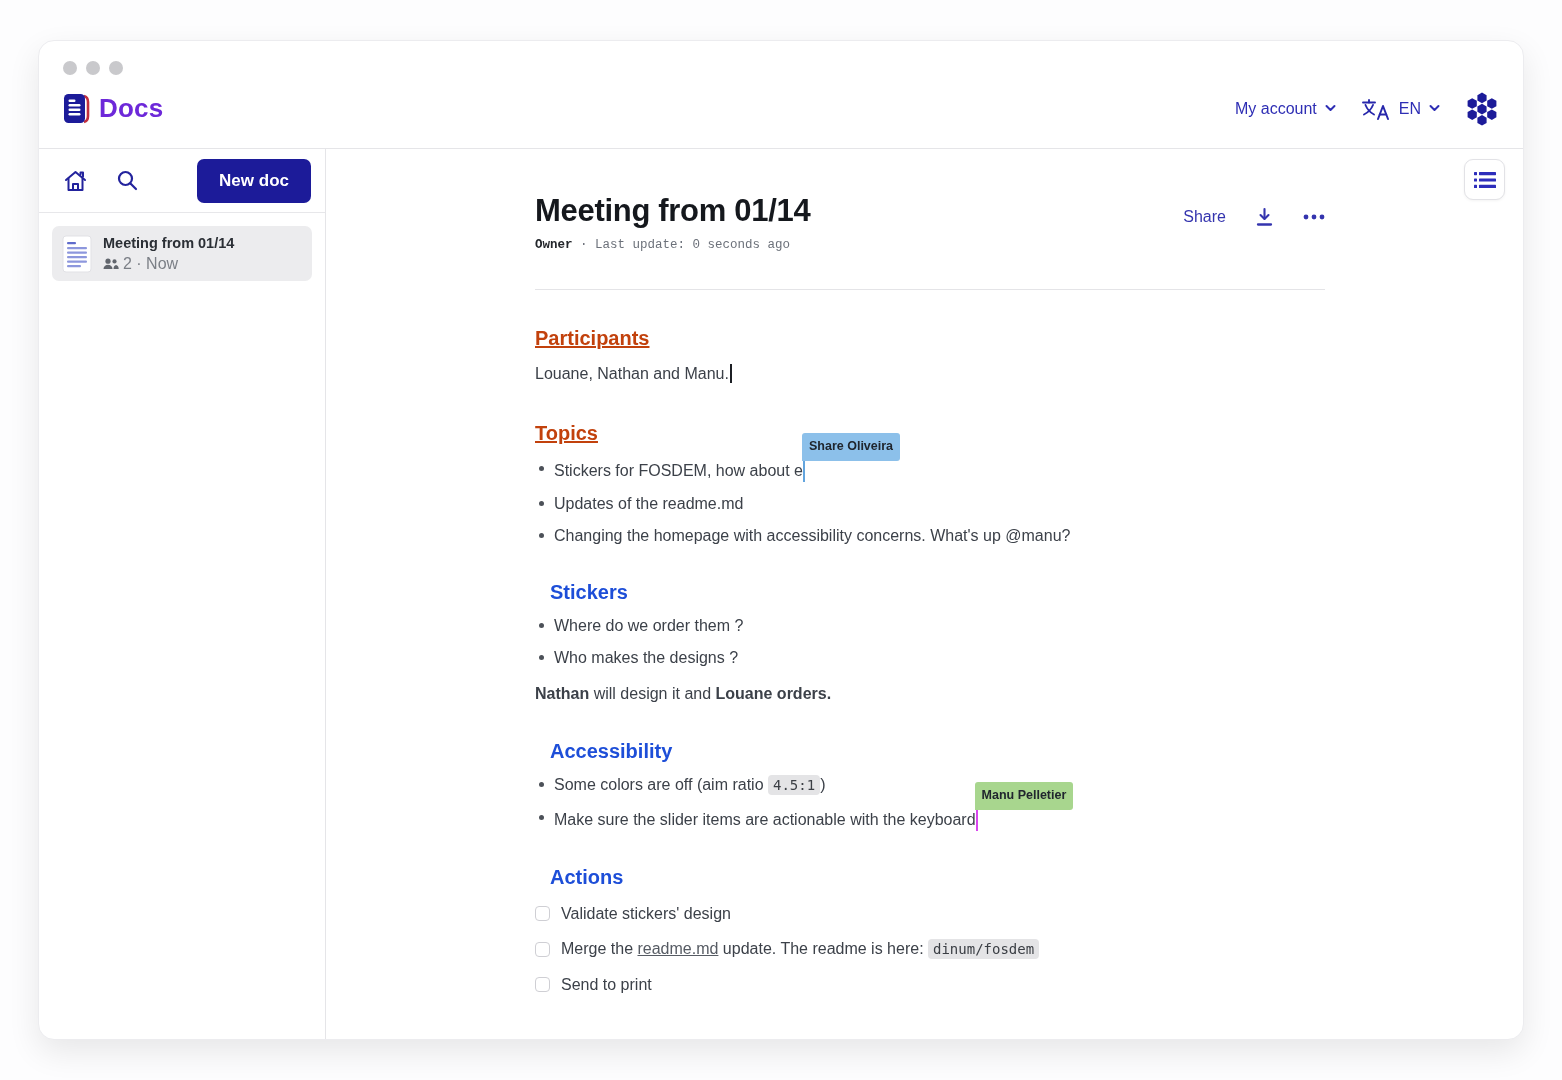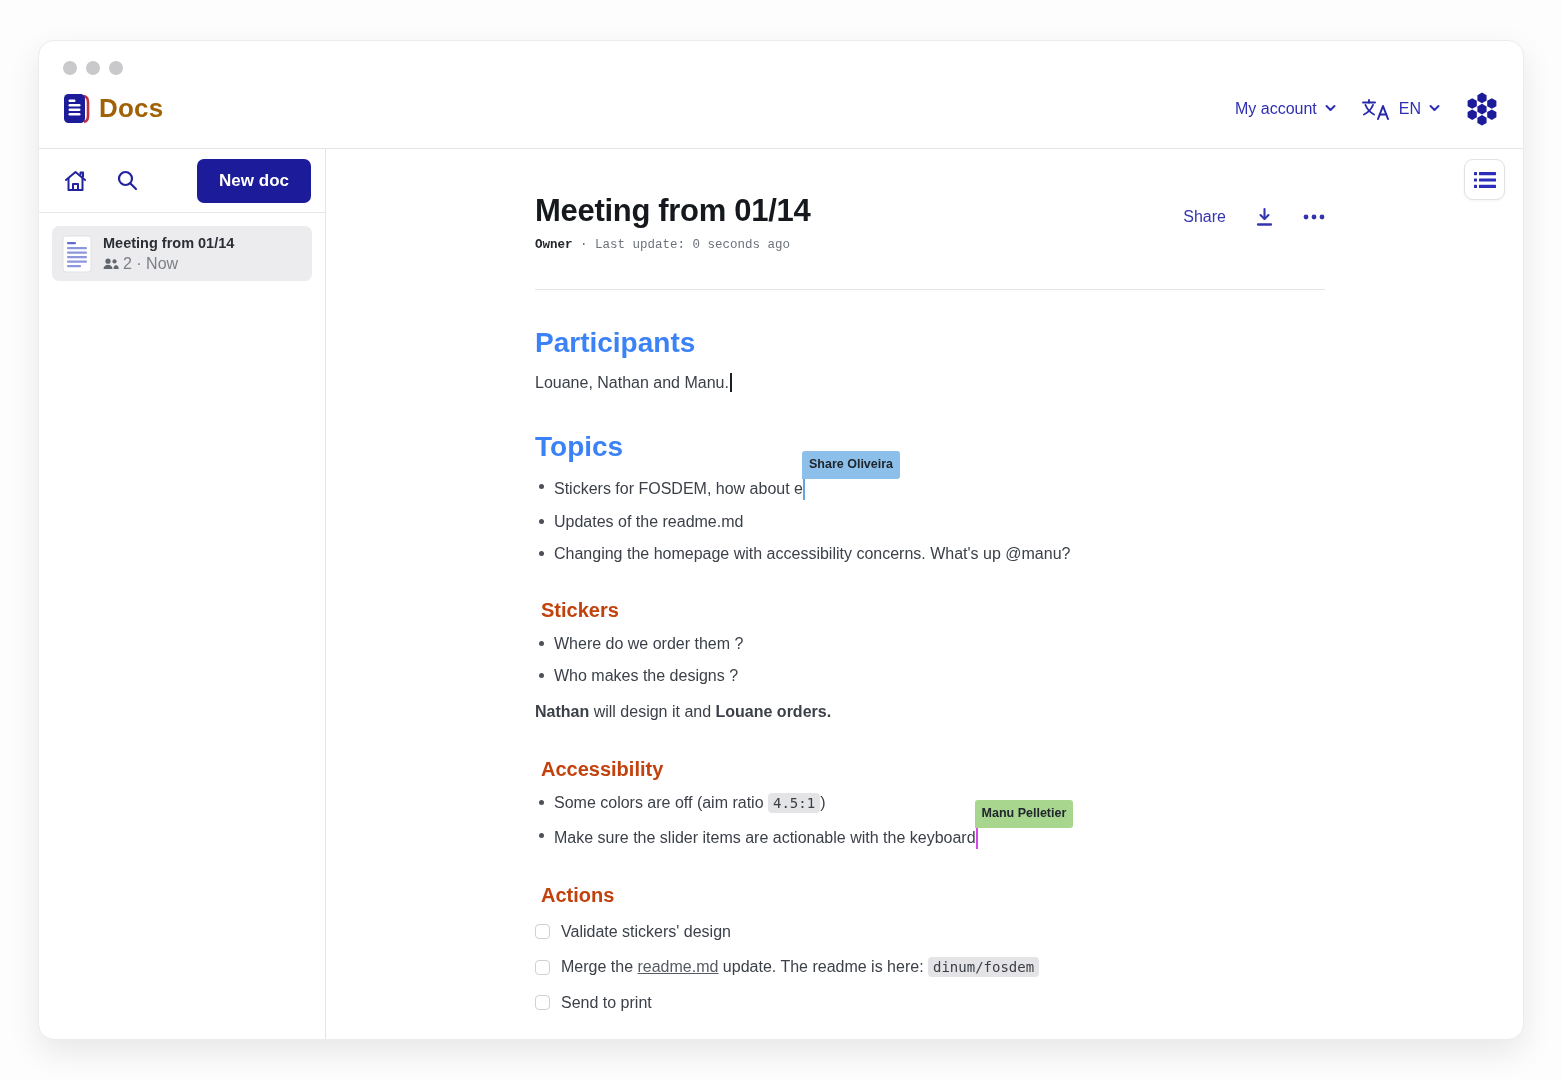--- a/index.html
+++ b/index.html
@@ -10,21 +10,21 @@
     background:#fff; border:1px solid #ececef; border-radius:16px;
     box-shadow:0 12px 32px rgba(0,0,0,.09); overflow:hidden;
     display:flex; flex-direction:column;
   }
 
   
   .titlebar { height:108px; flex:0 0 108px; border-bottom:1px solid #e5e5e8; position:relative; padding:0 24px; }
   .window-dots { position:absolute; left:24px; top:20px; display:flex; gap:9px; }
   .window-dots i { width:14px; height:14px; border-radius:50%; background:#c9c9cc; }
   .brand { position:absolute; left:24px; top:52px; display:flex; align-items:center; gap:9px; cursor:pointer; }
-  .brand-name { font-size:26px; font-weight:bold; color:#a16207; letter-spacing:.2px; }
+  .brand-name { font-size:26px; font-weight:bold; color:#6d28d9; letter-spacing:.2px; }
   .topbar-right { position:absolute; right:24px; top:50px; display:flex; gap:26px; color:#2e2eb4; }
   .account-btn, .lang-btn { display:flex; align-items:center; gap:8px; font-size:16px; color:#2e2eb4; cursor:pointer; background:none; border:none; font-family:inherit; }
   .chev { width:10px; height:10px; display:inline-block; }
   .gaufre-btn { background:none; border:none; cursor:pointer; }
 
   
   .app-body { flex:1; display:flex; min-height:0; }
   .sidebar { width:287px; flex:0 0 287px; border-right:1px solid #e5e5e8; display:flex; flex-direction:column; }
   .side-toolbar { height:64px; flex:0 0 64px; border-bottom:1px solid #e7e7ea; display:flex; align-items:center; padding:0 14px 0 24px; gap:28px; }
   .icon-btn { background:none; border:none; cursor:pointer; display:flex; align-items:center; justify-content:center; }
@@ -41,22 +41,22 @@
 
   .doc-header-row { display:flex; align-items:flex-start; }
   .doc-title { font-size:31px; font-weight:800; color:#15181d; letter-spacing:-.3px; }
   .doc-meta { margin-top:9px; font-size:12.5px; color:#6c717a;font-family:Liberation Mono, monospace; }
   .doc-meta b { color:#23262b; }
   .doc-actions { margin-left:auto; display:flex; align-items:center; gap:29px; padding-top:14px; }
   .share-btn { font-size:16px; color:#3434ae; background:none; border:none; cursor:pointer; font-family:inherit; }
   .doc-divider { border:none; border-top:1px solid #e4e4e7; margin:37px 0 0 0; }
 
   .doc-content { width:790px; color:#3c4149; font-size:16px; }
-  .doc-content h2 { font-size:28px; font-weight:bold; color:#3b82f6; margin:37px 0 13px; }
-  .doc-content h3 { font-size:20px; font-weight:bold; color:#c2410c; margin:35px 6px 11px; }
+  .doc-content h2 { font-size:20px; font-weight:bold; color:#c2410c; margin:37px 0 13px;text-decoration:underline; }
+  .doc-content h3 { font-size:20px; font-weight:bold; color:#1d4ed8; margin:35px 15px 11px; }
   .doc-content p { line-height:22px; }
   .doc-content ul { list-style:none; margin:4px 0; }
   .doc-content li { position:relative; padding-left:19px; margin:11px 0; line-height:21px; }
   .doc-content li::before { content:""; position:absolute; left:4px; top:8px; width:5px; height:5px; border-radius:50%; background:#4c5158; }
   .note { margin:15px 0; }
   .code-chip { font-family:"DejaVu Sans Mono","Liberation Mono",monospace; font-size:14px; background:#e4e4e6; color:#3a3e44; padding:2px 5px; border-radius:4px; }
   .doc-link { color:#565b63; text-decoration:underline; cursor:pointer; }
 
   .caret-local { display:inline-block; width:2px; height:19px; background:#1c1f24; vertical-align:-4px; margin-left:1px; }
 

